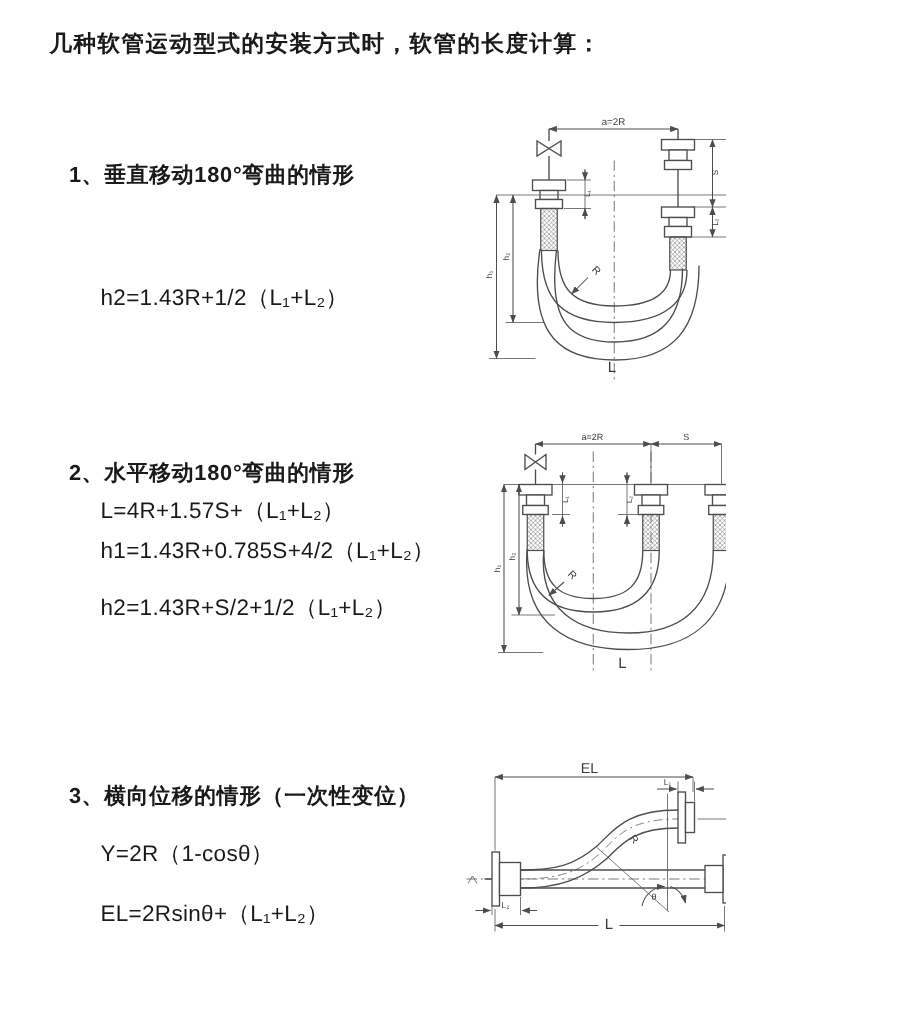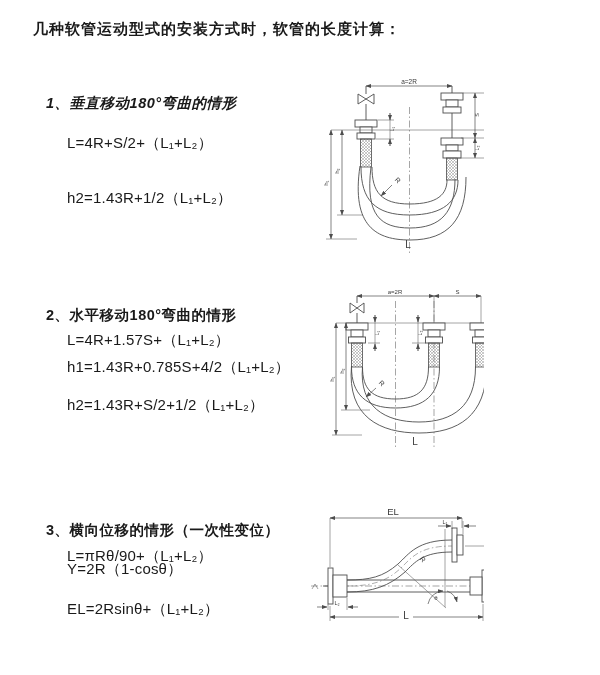--- a/index.html
+++ b/index.html
@@ -32,31 +32,29 @@
         <path d="M0,0 L8,3 L0,6 z" fill="#4d4d4d"></path>
       </marker>
       <pattern id="braid" width="3" height="3" patternUnits="userSpaceOnUse">
         <path d="M0,3 L3,0 M0,0 L3,3" stroke="#7a7a7a" stroke-width="0.4" fill="none"></path>
       </pattern>
     </defs>
   </svg>
 
   <div class="abs doc-title" style="left:33px;top:20px;">几种软管运动型式的安装方式时，软管的长度计算：</div>
 
-  <div class="abs sec-heading" style="left:46px;top:94px;font-style:italic;">1、垂直移动180°弯曲的情形</div>
-  <div class="abs formula" style="left:67px;top:134px;">L=4R+S/2+（L₁+L₂）</div>
+  <div class="abs sec-heading" style="left:46px;top:107px;">1、垂直移动180°弯曲的情形</div>
   <div class="abs formula" style="left:67px;top:189px;">h2=1.43R+1/2（L₁+L₂）</div>
 
   <div class="abs sec-heading" style="left:46px;top:306px;">2、水平移动180°弯曲的情形</div>
   <div class="abs formula" style="left:67px;top:331px;">L=4R+1.57S+（L₁+L₂）</div>
   <div class="abs formula" style="left:67px;top:358px;">h1=1.43R+0.785S+4/2（L₁+L₂）</div>
   <div class="abs formula" style="left:67px;top:385px;margin-top:11px;">h2=1.43R+S/2+1/2（L₁+L₂）</div>
 
   <div class="abs sec-heading" style="left:46px;top:521px;text-align:right;">3、横向位移的情形（一次性变位）</div>
-  <div class="abs formula" style="left:67px;top:547px;">L=πRθ/90+（L₁+L₂）</div>
   <div class="abs formula" style="left:67px;top:560px;">Y=2R（1-cosθ）</div>
   <div class="abs formula" style="left:67px;top:600px;">EL=2Rsinθ+（L₁+L₂）</div>
 
   <svg style="left:315px;top:75px;" width="285" height="185" viewBox="0 0 285 185">
 
     <line class="cl" x1="94.5" y1="32" x2="94.5" y2="178"></line>
 
     <path class="draw" d="M 45,91 C 36,152 62,165 95,165 C 134,165 151,144 151,102"></path>
     <path class="draw" d="M 56,92 C 50,141 66,153 95,153 C 126,153 140,137 140,104"></path>
     <path class="draw" d="M 46,92 C 46,125 60,140 94.5,140 C 129,140 143,126 143,105"></path>

